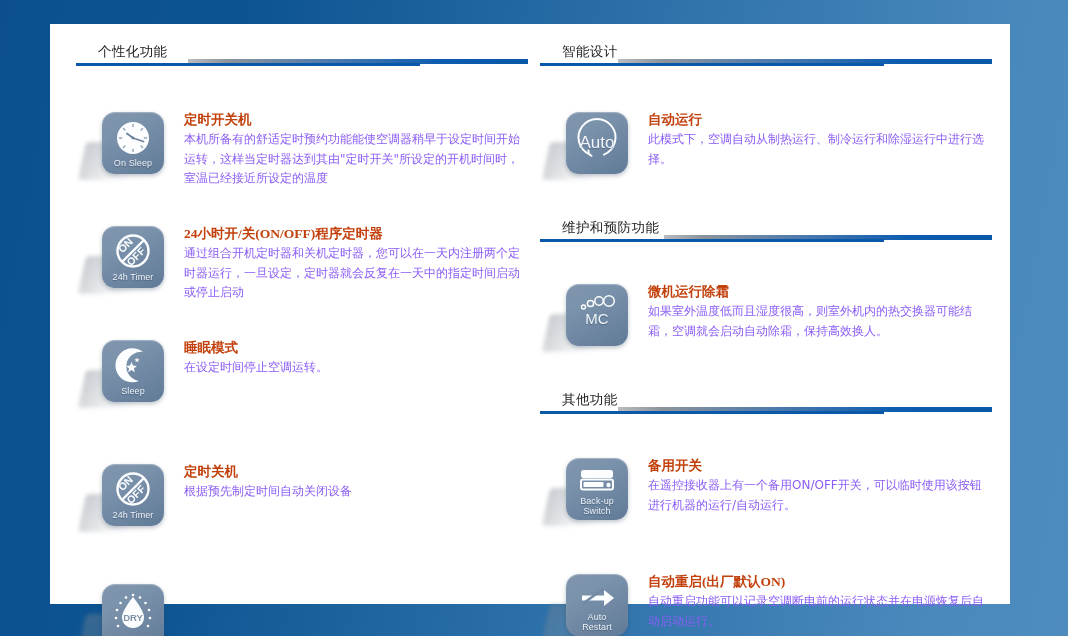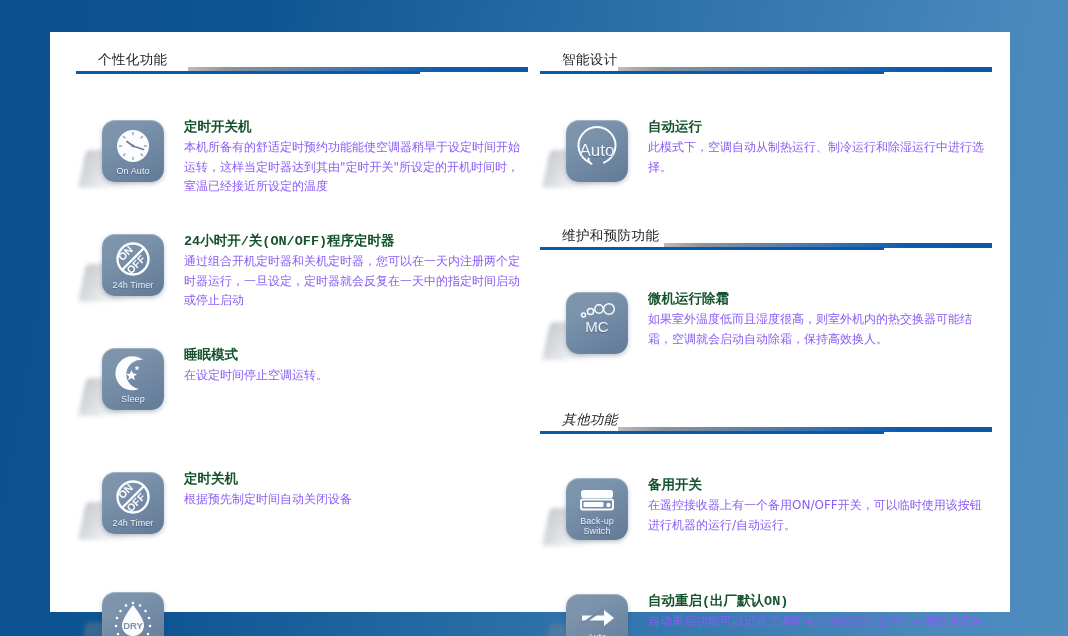--- a/index.html
+++ b/index.html
@@ -14,21 +14,21 @@
   body {
     font-family: "Liberation Sans", "DejaVu Sans", sans-serif;
     background: linear-gradient(100deg, #0b4f8f 0%, #0d5592 22%, #2f73ab 58%, #4a89bc 88%, #4e8cbe 100%);
     position: relative;
   }
 
   
   #card {
     position: absolute;
     left: 50px;
-    top: 32px;
+    top: 24px;
     width: 960px;
     height: 580px;
     background: #ffffff;
   }
 
   
   .columns {
     position: absolute;
     inset: 0;
   }
@@ -144,24 +144,24 @@
     font-family: "Liberation Sans", sans-serif;
     text-shadow: 0 1px 1px rgba(30,50,75,0.4);
   }
 
   
   .ftext { padding-top: 2px; width: 344px; }
 
   .ftitle {
     font-size: 13.5px;
     font-weight: bold;
-    color: #14532d;
+    color: #c2410c;
     line-height: 19px;
     margin-bottom: 1px;
-    font-family: Liberation Mono, monospace;
+    font-family: Liberation Serif, serif;
   }
   .fdesc {
     font-size: 12px;
     color: #8b5cf6;
     line-height: 19.5px;
     font-family: "DejaVu Sans", "Liberation Sans", sans-serif;
   }
   .ftitle-only { padding-top: 22px; }
 </style>
 </head>
@@ -191,21 +191,21 @@
                 <line x1="17.5" y1="26" x2="19.6" y2="26"></line>
                 <line x1="40.5" y1="16.5" x2="39.1" y2="18"></line>
                 <line x1="40.5" y1="35.5" x2="39.1" y2="34"></line>
                 <line x1="21.5" y1="35.5" x2="22.9" y2="34"></line>
                 <line x1="21.5" y1="16.5" x2="22.9" y2="18"></line>
               </g>
               <line x1="31" y1="26" x2="25" y2="21.5" stroke="#6e8297" stroke-width="1.8" stroke-linecap="round"></line>
               <line x1="31" y1="26" x2="41.5" y2="29.5" stroke="#6e8297" stroke-width="1.8" stroke-linecap="round"></line>
               <circle cx="31" cy="26" r="1.4" fill="#6e8297"></circle>
             </svg>
-            <div class="cap cap-1">On Auto</div>
+            <div class="cap cap-1">On Sleep</div>
           </div>
         </div>
         <div class="ftext">
           <div class="ftitle">定时开关机</div>
           <div class="fdesc">本机所备有的舒适定时预约功能能使空调器稍早于设定时间开始运转，这样当定时器达到其由"定时开关"所设定的开机时间时，室温已经接近所设定的温度</div>
         </div>
       </div>
 
       <div class="feature" style="margin-top:28px;">
         <div class="icon-wrap">
@@ -331,21 +331,21 @@
             </svg>
             <div class="glyph-text" style="top:26px; font-size:15px;">MC</div>
           </div>
         </div>
         <div class="ftext">
           <div class="ftitle">微机运行除霜</div>
           <div class="fdesc">如果室外温度低而且湿度很高，则室外机内的热交换器可能结霜，空调就会启动自动除霜，保持高效换人。</div>
         </div>
       </div>
 
-      <div class="section-head" style="margin-top:34px;font-style:italic;">
+      <div class="section-head" style="margin-top:22px;">
         <div class="bar" style="left:78px; right:16px;"></div>
         <div class="bar-cap"></div>
         <div class="rule" style="right:108px;"></div>
         <div class="title">其他功能</div>
       </div>
 
       <div class="feature" style="margin-top:40px;">
         <div class="icon-wrap">
           <div class="tile">
             <svg width="62" height="62" viewBox="0 0 62 62">

